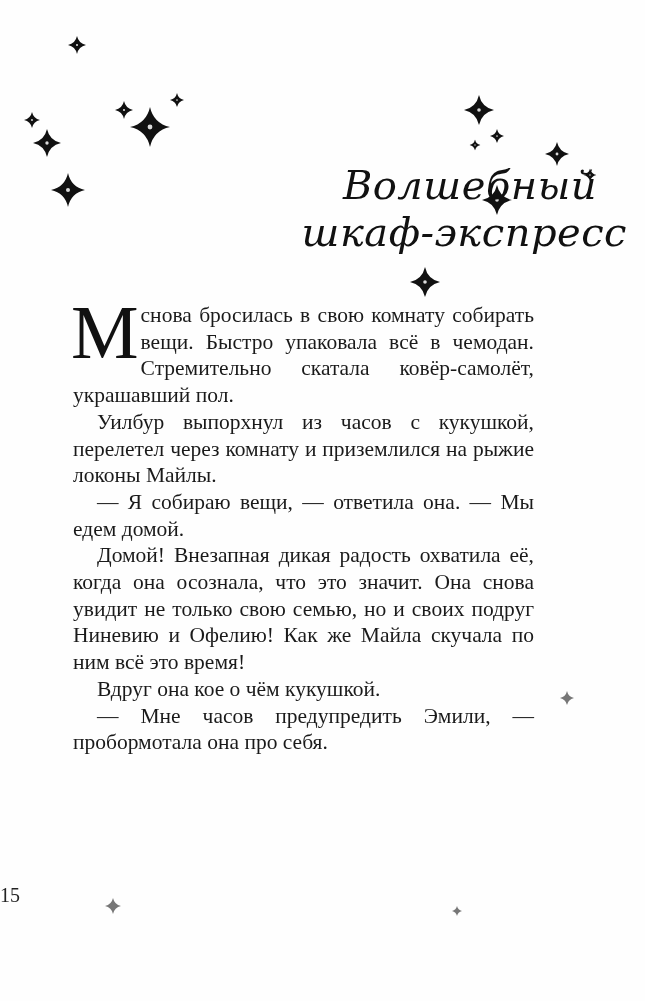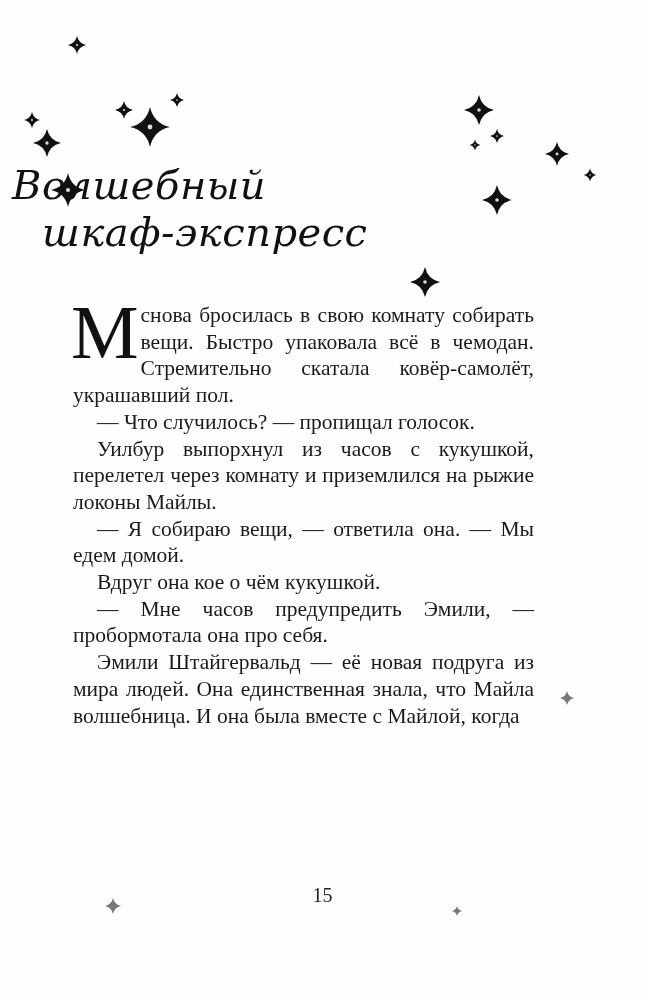--- a/index.html
+++ b/index.html
@@ -2,35 +2,35 @@
 <html><head>
 <meta charset="utf-8">
 <style>
   html, body { margin: 0; padding: 0; background: #ffffff; }
   body { width: 645px; height: 1001px; position: relative; overflow: hidden; }
   .page { position: absolute; left: 0; top: 0; width: 645px; height: 1001px; background: #fefefe; }
 
   .star { position: absolute; transform: translate(-50%, -50%); }
   .star svg { display: block; }
 
-  .title { position: absolute; left: 0; width: 597px; text-align: left;
+  .title { position: absolute; left: 0; width: 597px; text-align: right;
     font-family: "DejaVu Serif", serif; font-style: italic; color: #111;
-    letter-spacing: 0.5px; margin-left: 12px; }
+    letter-spacing: 0.5px; }
   .title.l1 { top: 160px; font-size: 40px; line-height: 50px; }
   .title.l2 { top: 207px; font-size: 40px; line-height: 50px; padding-left: 30px; }
 
   .body-text { position: absolute; left: 73px; top: 302px; width: 461px;
     font-family: "Liberation Serif", serif; font-size: 21.5px; line-height: 26.7px;
     color: #1a1a1a; text-align: justify; }
   .body-text p { margin: 0; text-indent: 24px; }
   .body-text p.first { text-indent: 0; }
   .dropcap { float: left; font-size: 76px; line-height: 56px; height: 54px;
     margin: 0 2px 0 -2px; padding-top: 2px; font-family: "Liberation Serif", serif; color: #111; }
 
-  .page-number { position: absolute; left: 0; width: 645px; top: 884px; text-align: center;
+  .page-number { position: absolute; left: 0; width: 645px; top: 884px; text-align: left;
     font-family: "Liberation Serif", serif; font-size: 20px; color: #222; }
 </style>
 </head>
 <body>
 
 <div class="page">
 
   <div id="stars">
       <div class="star" style="left: 77px; top: 45px;">
         <svg width="18" height="18" viewBox="0 0 18 18">
@@ -133,22 +133,21 @@
       </div>
     </div>
 
   <div class="title l1">Волшебный</div>
   <div class="title l2">шкаф-экспресс</div>
 
   <div class="body-text">
     <p class="first">
       <span class="dropcap">М</span><span>снова бросилась в свою комнату собирать вещи. Быстро упаковала всё в чемодан. Стремительно скатала ковёр-самолёт, украшавший пол.</span>
     </p>
-    <p>— Что случилось? — пропищал голосок.</p>
     <p>Уилбур выпорхнул из часов с кукушкой, перелетел через комнату и приземлился на рыжие локоны Майлы.</p>
     <p>— Я собираю вещи, — ответила она. — Мы едем домой.</p>
+    <p>Домой! Внезапная дикая радость охватила её, когда она осознала, что это значит. Она снова увидит не только свою семью, но и своих подруг Ниневию и Офелию! Как же Майла скучала по ним всё это время!</p>
     <p>Вдруг она кое о чём кукушкой.</p>
     <p>— Мне часов предупредить Эмили, — пробормотала она про себя.</p>
-    <p>Эмили Штайгервальд — её новая подруга из мира людей. Она единственная знала, что Майла волшебница. И она была вместе с Майлой, когда</p>
   </div>
 
   <div class="page-number">15</div>
 </div>
 
 </body></html>

